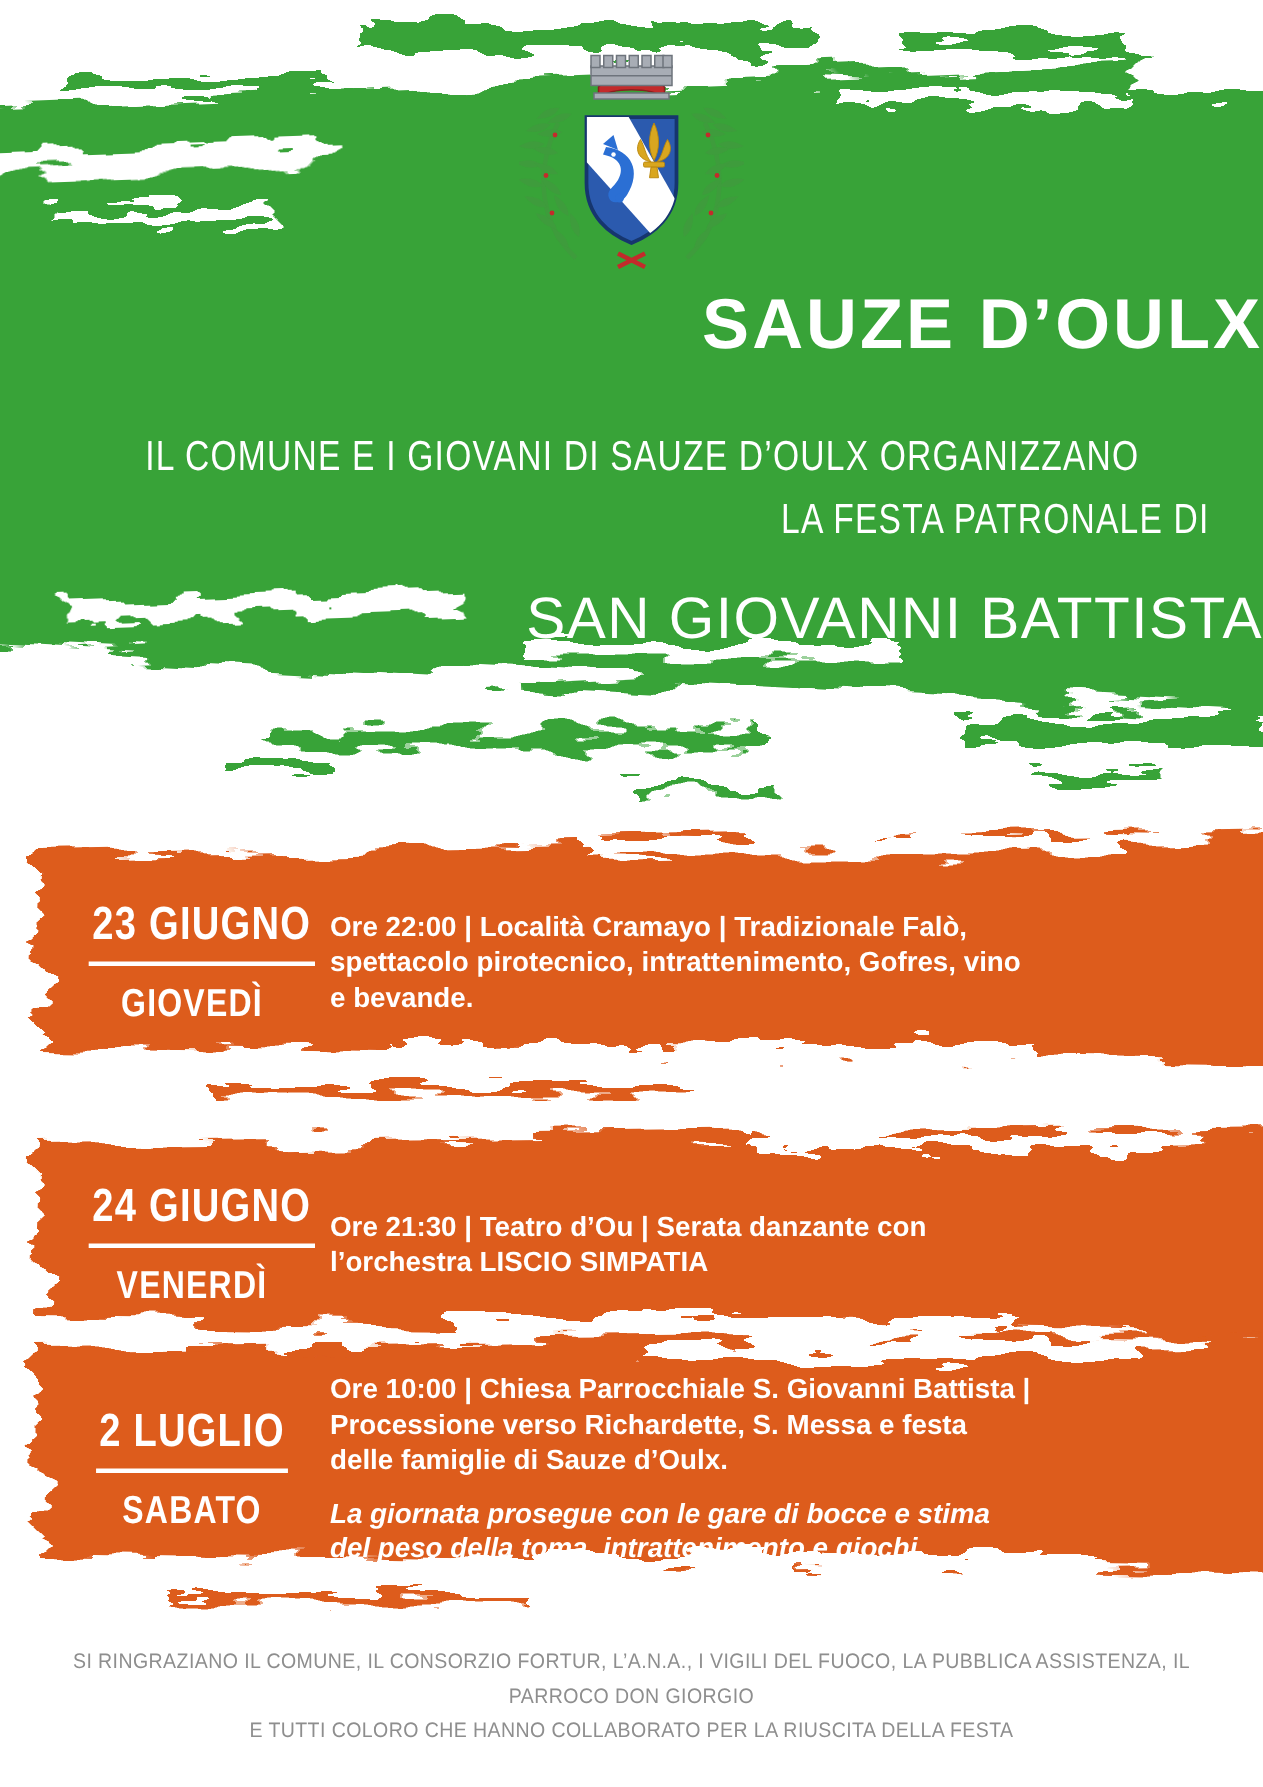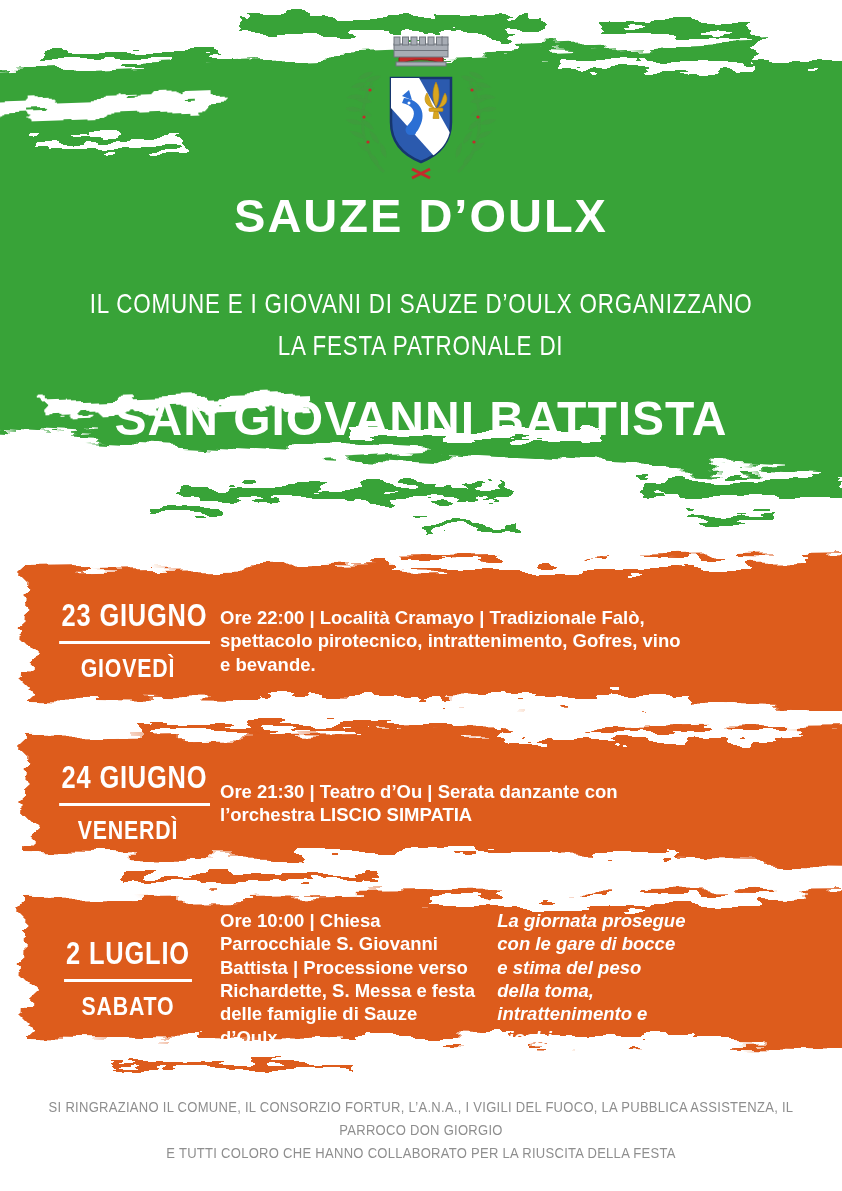--- a/index.html
+++ b/index.html
@@ -3,37 +3,37 @@
 <meta charset="utf-8">
 <style>
   html,body{margin:0;padding:0;background:#ffffff;}
   .poster{position:relative;width:842px;height:1191px;background:#ffffff;overflow:hidden;
           font-family:"Liberation Sans",sans-serif;}
 
   
   .bgsvg{position:absolute;left:0;z-index:0;}
 
   
-  .header-content{position:absolute;left:0;top:0;width:842px;text-align:center;color:#ffffff;z-index:2;}
+  .header-content{position:absolute;left:0;top:0;width:842px;text-align:right;color:#ffffff;z-index:2;}
   .crest{display:block;margin:22px auto 0;}
   .title{margin-top:8px;font-size:47px;font-weight:bold;letter-spacing:2px;}
   .daterange{margin-top:20px;font-size:26px;font-weight:bold;}
   .intro{margin-top:40px;font-size:28px;font-weight:normal;line-height:1.5;}
-  .festival{margin-top:24px;font-size:48px;font-weight:bold;letter-spacing:1px;}
+  .festival{margin-top:24px;font-size:39px;font-weight:normal;letter-spacing:1px;}
   .cond{display:inline-block;transform:scaleX(0.80);transform-origin:50% 50%;white-space:nowrap;letter-spacing:1px;}
 
   
   .band{position:absolute;left:0;width:704px;color:#ffffff;}
   .band .bgsvg{top:0;}
   .band-inner{position:relative;z-index:2;display:flex;align-items:center;height:100%;}
   .date-col{flex:none;width:168px;margin-left:44px;text-align:center;transform:scaleX(0.82);transform-origin:50% 50%;}
   .date-line{display:inline-block;font-size:31px;font-weight:bold;letter-spacing:1px;
              padding:0 3px 7px 3px;border-bottom:3px solid #ffffff;white-space:nowrap;}
   .day-line{font-size:26px;font-weight:bold;letter-spacing:1px;margin-top:9px;}
-  .text-col{flex:1;margin-left:8px;margin-right:16px;display:flex;flex-direction:row;gap:13px;}
+  .text-col{flex:1;margin-left:8px;margin-right:16px;display:flex;flex-direction:column;gap:13px;}
   .evt{font-size:18.5px;font-weight:bold;line-height:1.26;}
   .evt.italic{font-style:italic;}
   .band1 .band-inner{padding-bottom:22px;}
   .band2 .band-inner{padding-bottom:14px;}
   .band3 .band-inner{padding-bottom:36px;}
 
   
   .footer{position:absolute;left:0;top:1096px;width:842px;text-align:center;color:#8E8E8E;z-index:2;}
   .footer-inner{display:inline-block;font-size:14px;line-height:1.65;letter-spacing:0.3px;
                 transform:scaleX(0.93);transform-origin:50% 50%;}
@@ -194,21 +194,21 @@
       <div class="date-col">
         <div class="date-line">23 GIUGNO</div>
         <div class="day-line">GIOVEDÌ</div>
       </div>
       <div class="text-col">
         <div class="evt">Ore 22:00 | Località Cramayo | Tradizionale Falò, spettacolo pirotecnico, intrattenimento, Gofres, vino e bevande.</div>
       </div>
     </div>
   </section>
 
-  <section class="band band2" style="top:722px;height:162px;">
+  <section class="band band2" style="top:748px;height:162px;">
     <svg class="bgsvg" width="842" height="162" viewBox="0 0 842 162">
       <g fill="#DD5B1D">
         <polygon points="30,16 862,6 862,142 26,132" filter="url(#rough1)"></polygon>
         <rect x="120" y="152" width="260" height="6" filter="url(#rough3)"></rect>
       </g>
       <g fill="#ffffff">
         <rect x="500" y="8" width="300" height="10" filter="url(#rough3)"></rect>
         <rect x="300" y="130" width="380" height="12" filter="url(#rough2)"></rect>
       </g>
     </svg>

